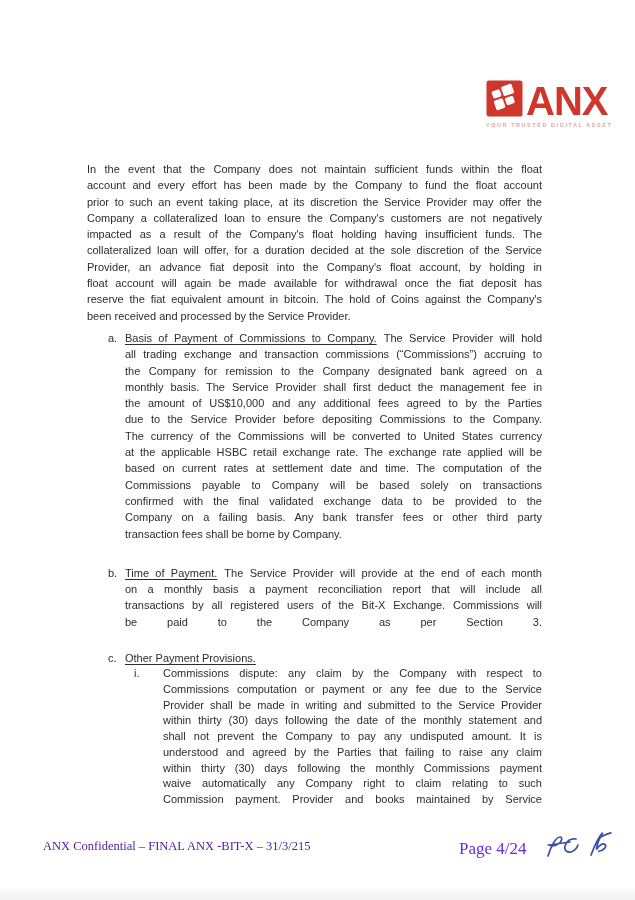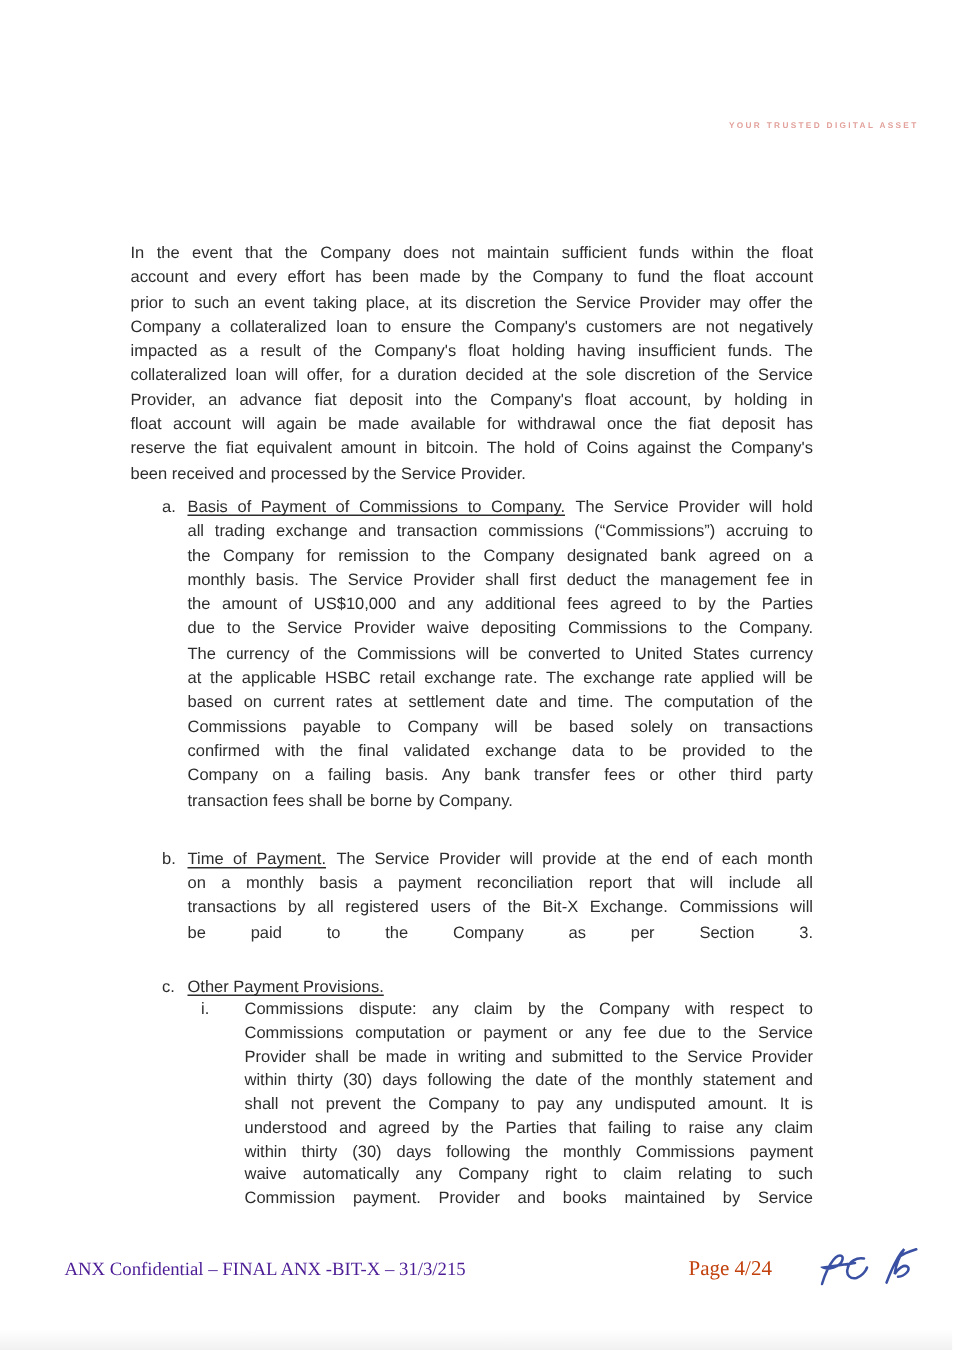--- a/index.html
+++ b/index.html
@@ -40,35 +40,47 @@
   .sub-i .marker-i { flex:0 0 76px; padding-left:47px; box-sizing:border-box; line-height:15.7px; }
   .sub-i .tline { line-height:15.7px; min-height:15.7px; }
 
   
   .footer-left {
     position:absolute; left:43px; top:839px;
     font-family:"Liberation Serif", serif; font-size:12.5px; color:#4c1d95;
   }
   .footer-page {
     position:absolute; left:459px; top:839px;
-    font-family:"Liberation Serif", serif; font-size:14px; color:#c2410c;
+    font-family:"Liberation Serif", serif; font-size:17px; color:#6d28d9;
   }
   .sig1 { position:absolute; left:547px; top:835px; }
   .sig2 { position:absolute; left:587px; top:831px; transform:rotate(-6deg); }
   .scan-edge {
     position:absolute; left:0; bottom:0; width:635px; height:14px;
     background:linear-gradient(#ffffff, #f1f1f1);
   }
 </style>
 </head>
 <body>
 
 <div class="page">
 
   <div class="logo">
+    <div class="logo-row">
+      <svg class="logo-icon" width="37" height="41" viewBox="0 0 37 41">
+        <rect x="0.5" y="2.5" width="36" height="36" rx="2.5" fill="#cf372d"></rect>
+        <g transform="rotate(-19 18 20)" fill="#ffffff">
+          <rect x="8" y="10" width="8.5" height="7.5" rx="1.6"></rect>
+          <rect x="18.5" y="8.5" width="11" height="10" rx="1.8"></rect>
+          <rect x="7" y="19.5" width="9.5" height="10" rx="1.8"></rect>
+          <rect x="18.5" y="20.5" width="8.5" height="7.5" rx="1.6"></rect>
+        </g>
+      </svg>
+      <span class="brand">ANX</span>
+    </div>
     <div class="tagline">YOUR TRUSTED DIGITAL ASSET PLATFORM</div>
   </div>
 
   <div class="content">
 
     <div class="para">
         <div class="tline just">In the event that the Company does not maintain sufficient funds within the float</div>
         <div class="tline just">account and every effort has been made by the Company to fund the float account</div>
         <div class="tline just">prior to such an event taking place, at its discretion the Service Provider may offer the</div>
         <div class="tline just">Company a collateralized loan to ensure the Company's customers are not negatively</div>
@@ -84,21 +96,21 @@
       <span class="marker">a.</span>
       <div class="li-body">
         <div class="tline just">
           <span class="underline">Basis of Payment of Commissions to Company.</span><span class="h-rest">The Service Provider will hold</span>
         </div>
         <div>
             <div class="tline just">all trading exchange and transaction commissions (“Commissions”) accruing to</div>
             <div class="tline just">the Company for remission to the Company designated bank agreed on a</div>
             <div class="tline just">monthly basis. The Service Provider shall first deduct the management fee in</div>
             <div class="tline just">the amount of US$10,000 and any additional fees agreed to by the Parties</div>
-            <div class="tline just">due to the Service Provider waive depositing Commissions to the Company.</div>
+            <div class="tline just">due to the Service Provider before depositing Commissions to the Company.</div>
             <div class="tline just">The currency of the Commissions will be converted to United States currency</div>
             <div class="tline just">at the applicable HSBC retail exchange rate. The exchange rate applied will be</div>
             <div class="tline just">based on current rates at settlement date and time. The computation of the</div>
             <div class="tline just">Commissions payable to Company will be based solely on transactions</div>
             <div class="tline just">confirmed with the final validated exchange data to be provided to the</div>
             <div class="tline just">Company on a failing basis. Any bank transfer fees or other third party</div>
             <div class="tline left">transaction fees shall be borne by Company.</div>
           </div>
       </div>
     </div>

